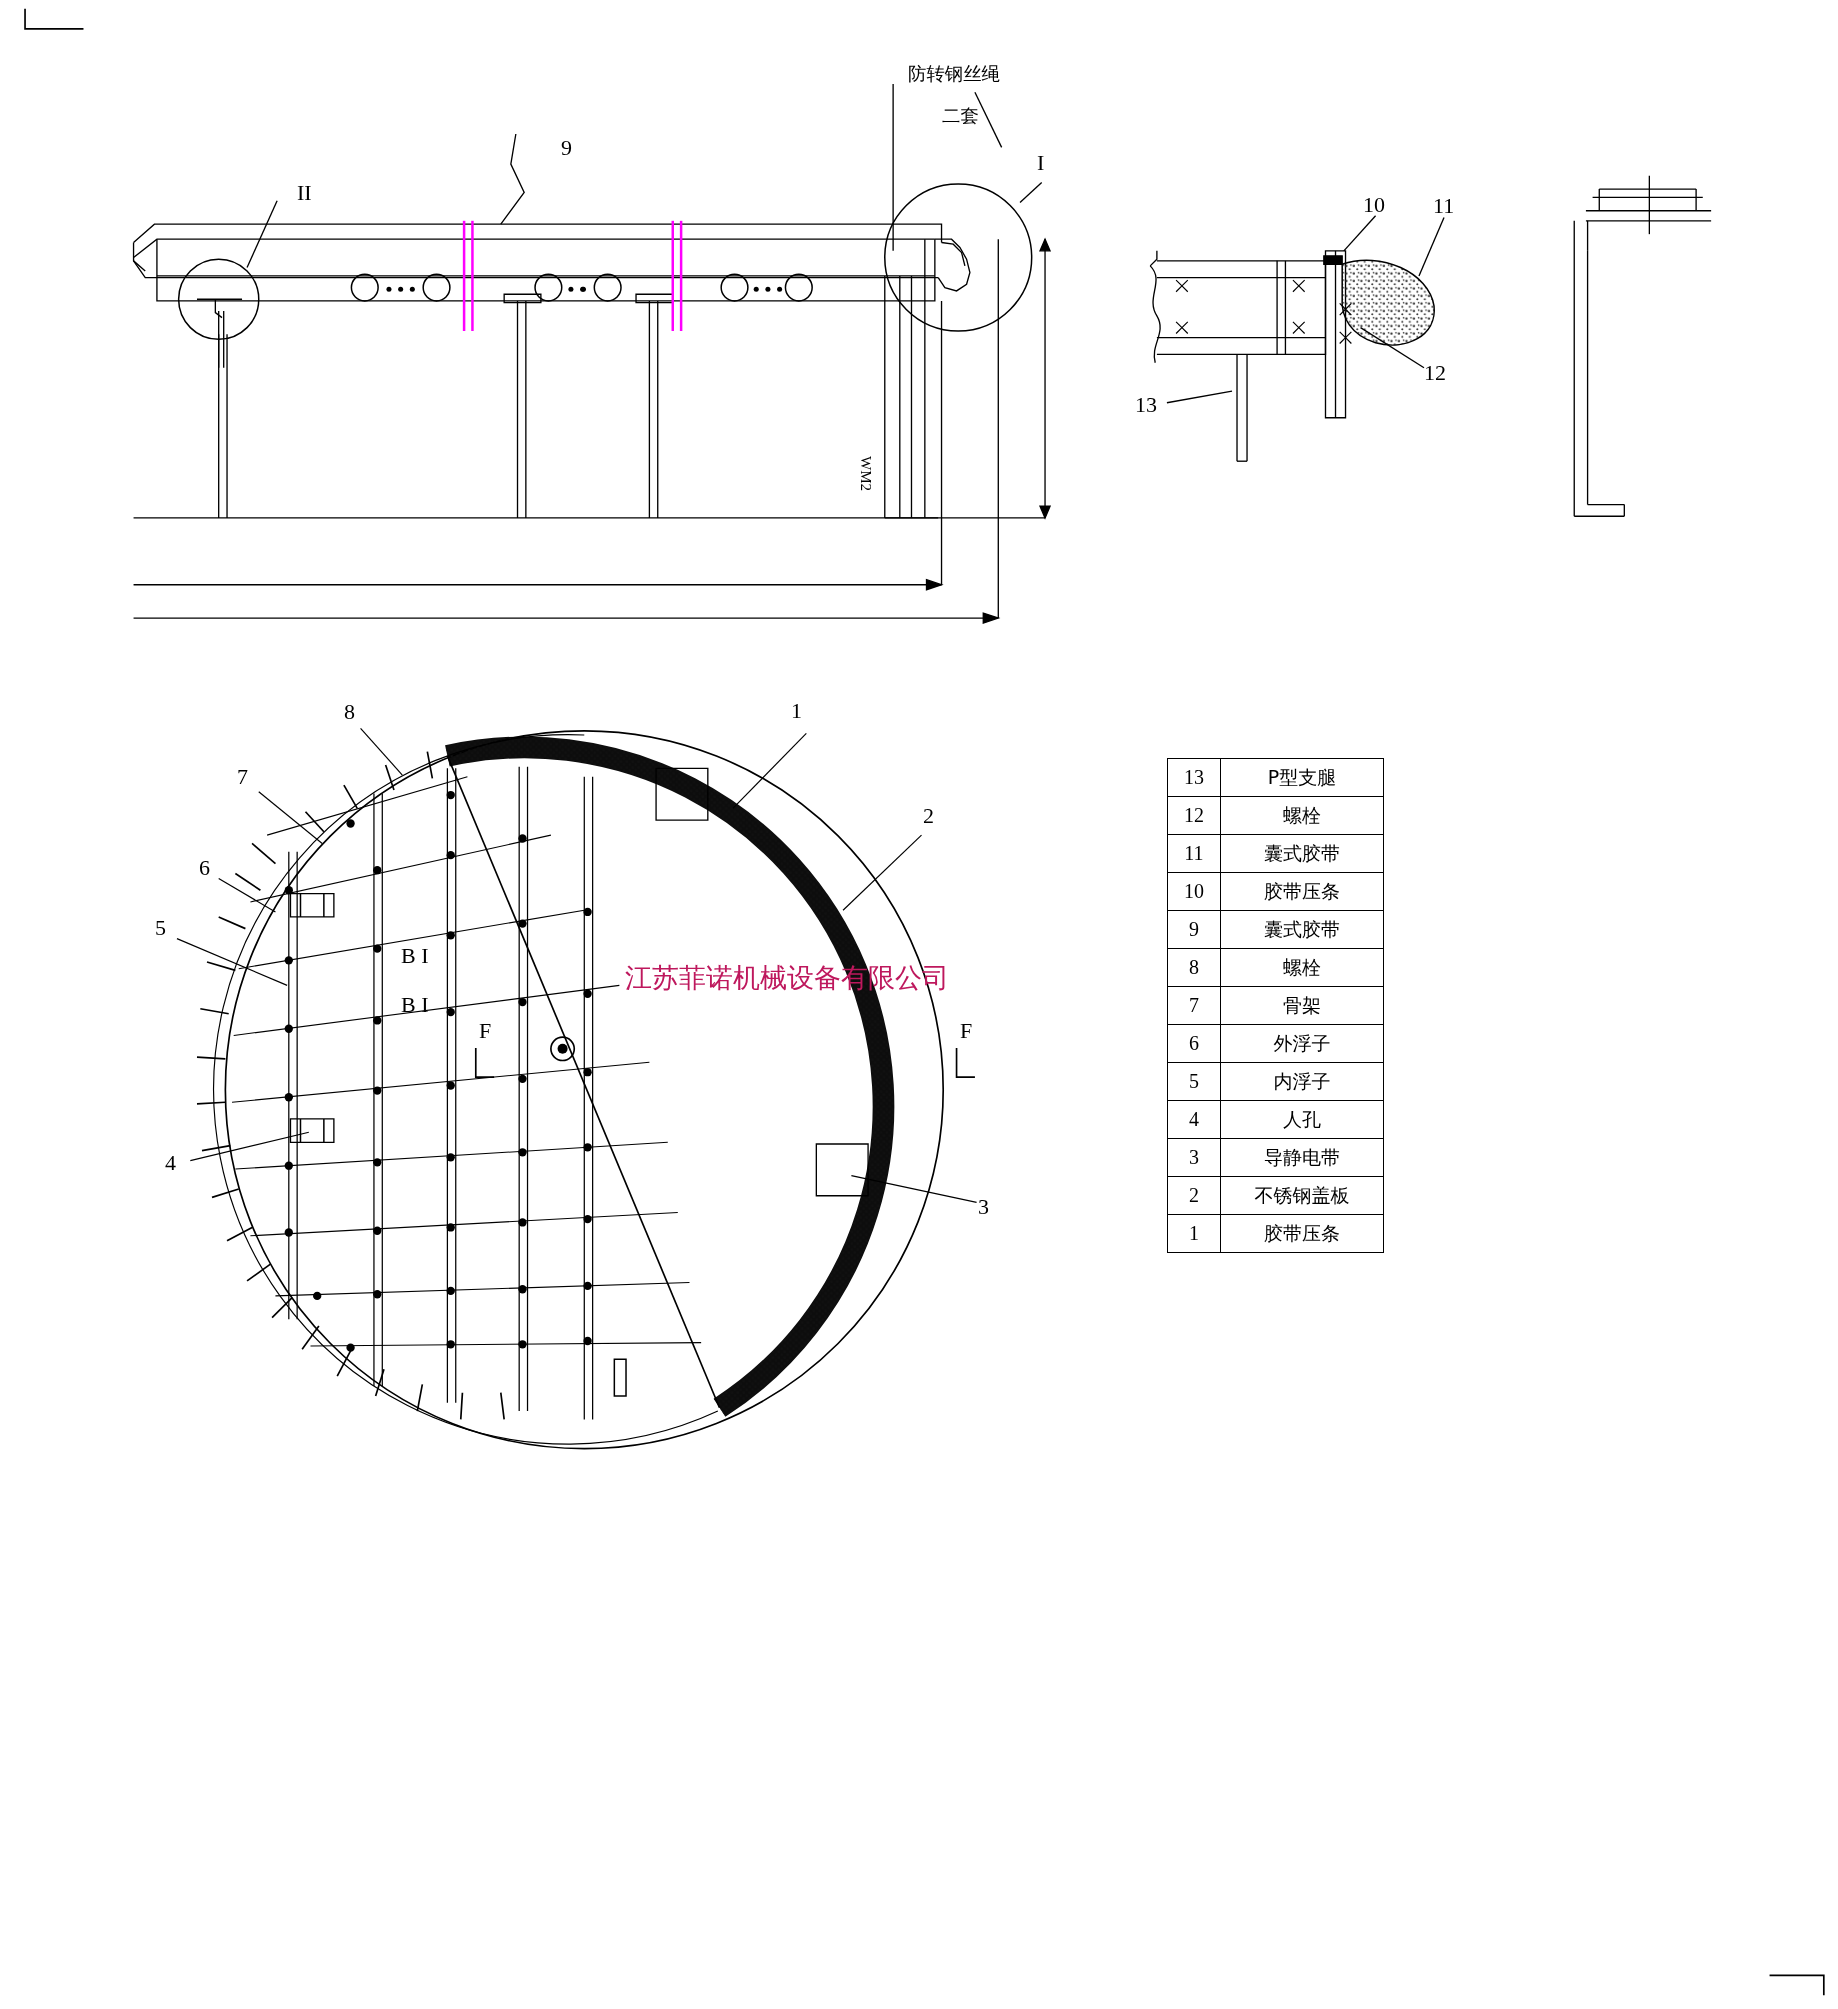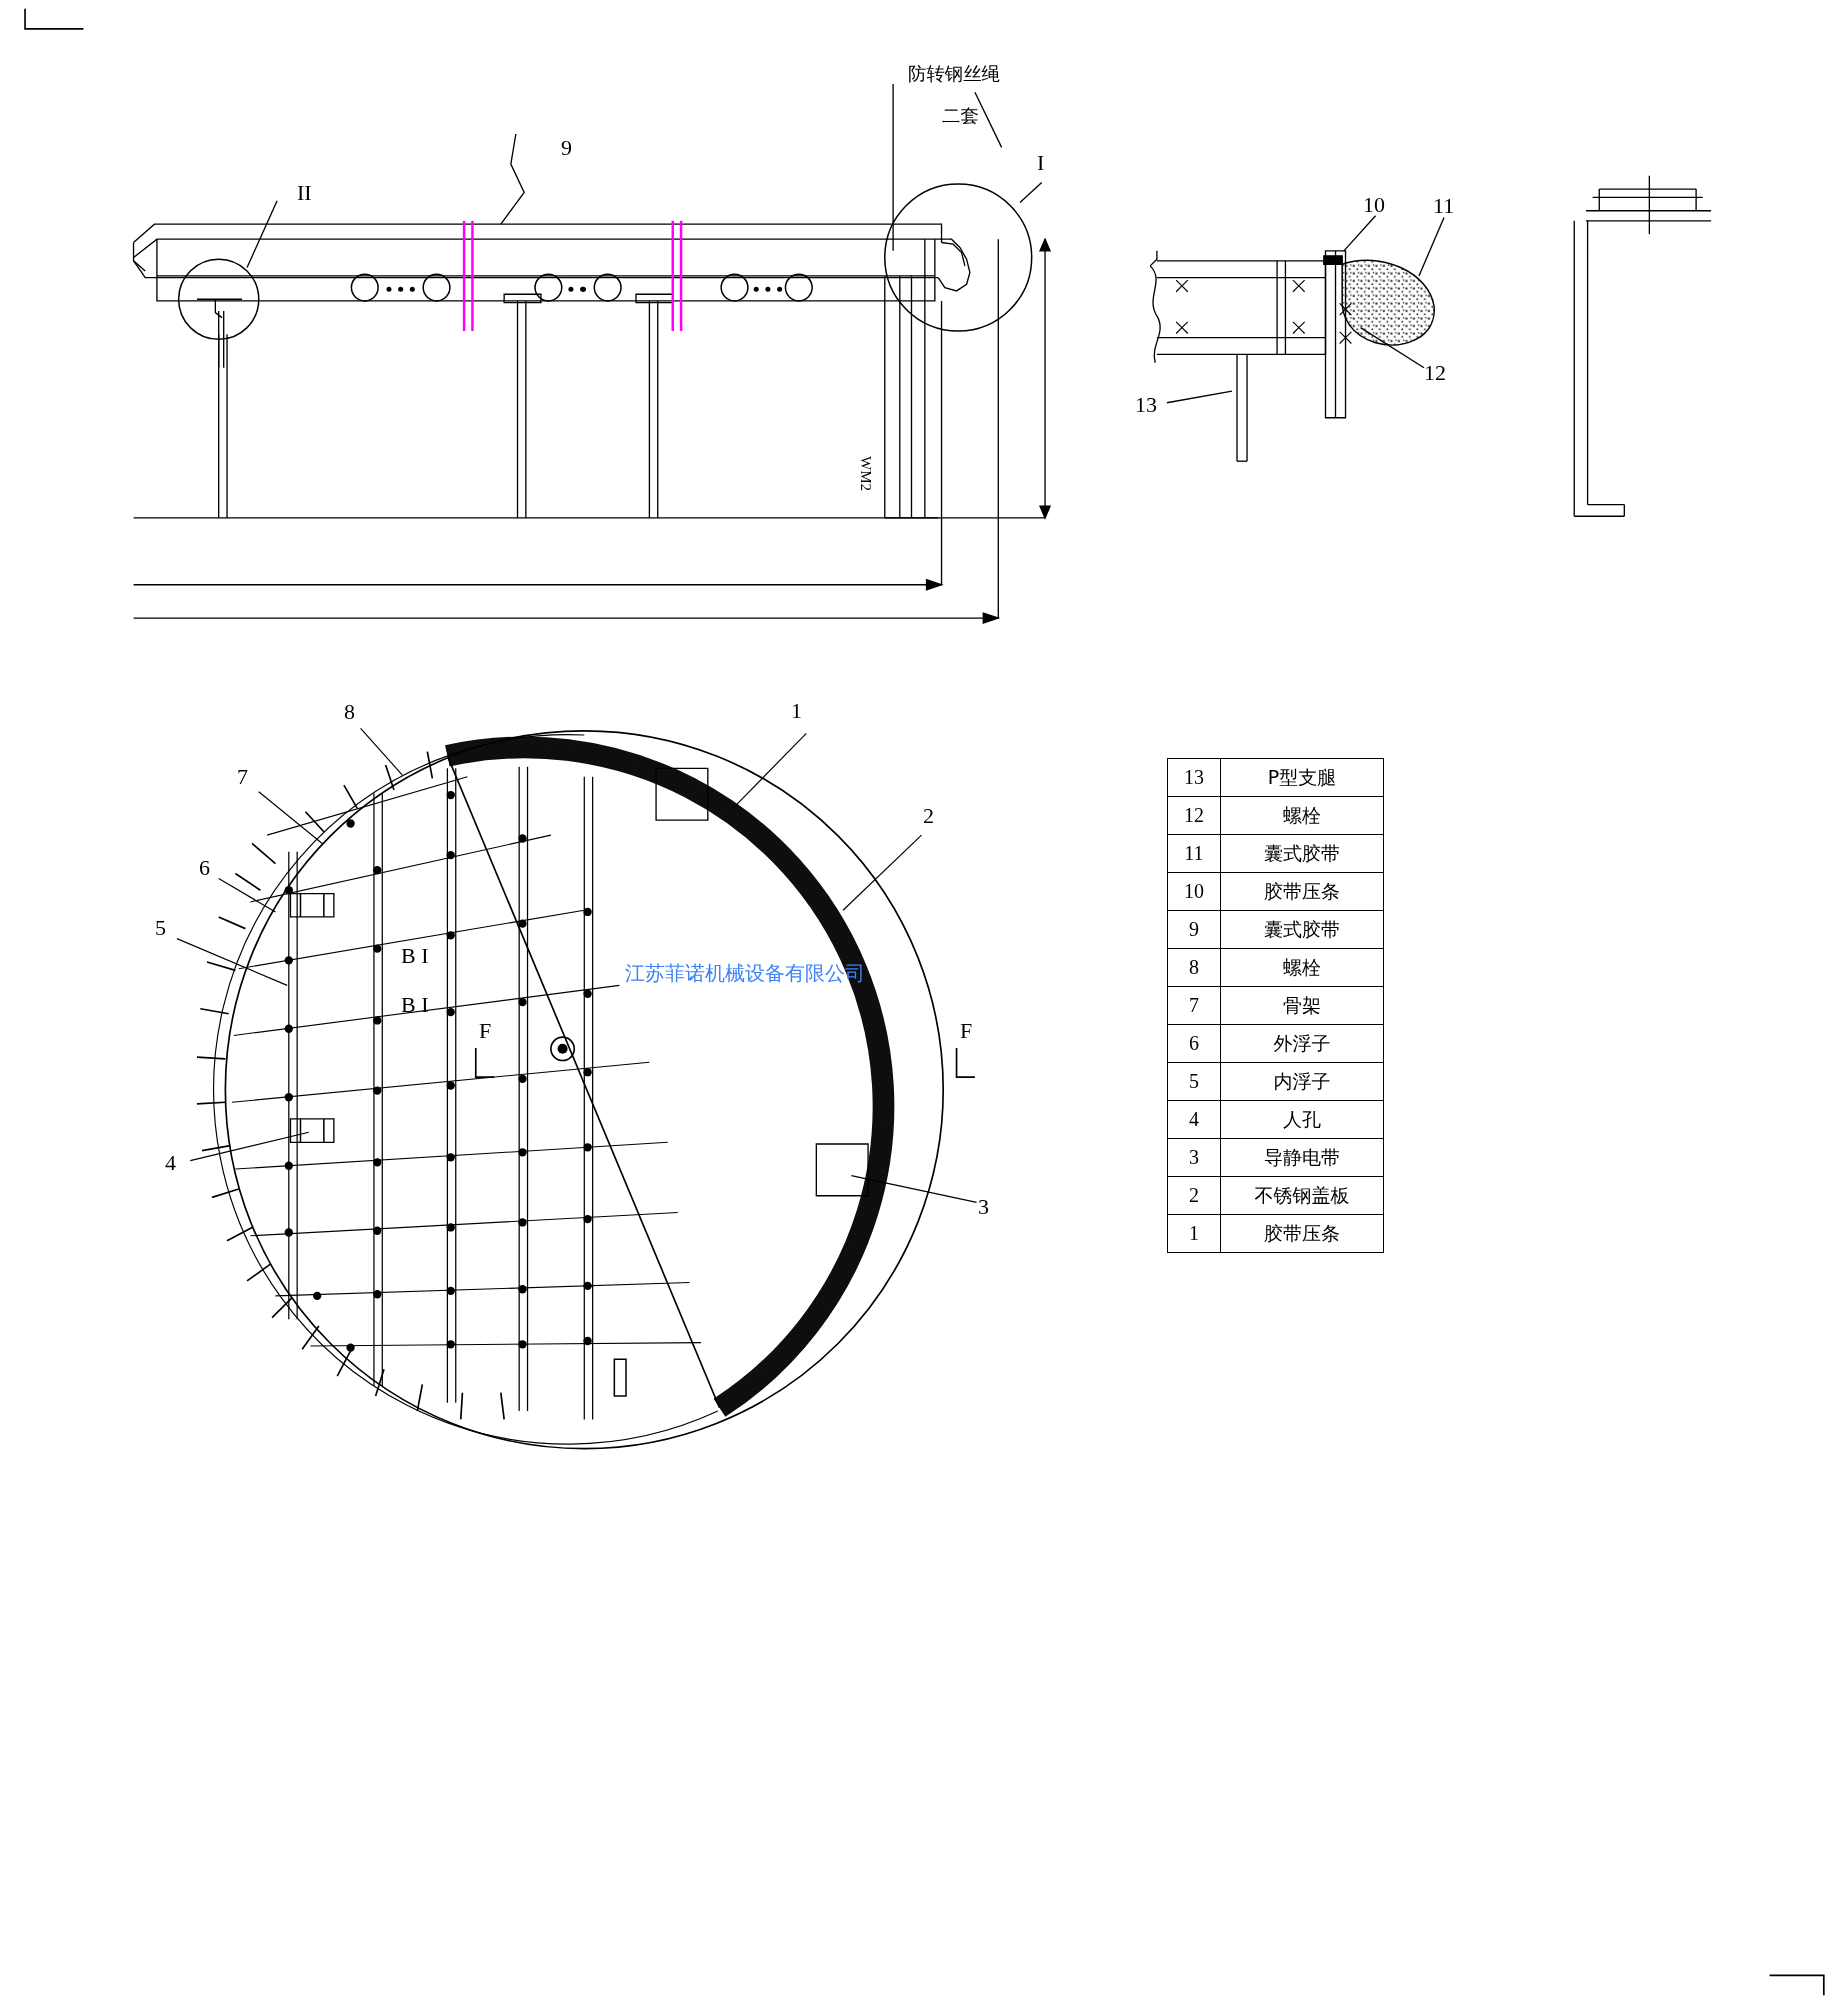--- a/index.html
+++ b/index.html
@@ -42,22 +42,22 @@
   }
   .cn {
     font-family: "DejaVu Sans", "Liberation Sans", sans-serif;
     font-size: 18.4px;
   }
   .watermark {
     position: absolute;
     left: 625px;
     top: 960px;
     font-family: "DejaVu Sans", "Liberation Sans", sans-serif;
-    font-size: 20px;
-    color: #3b82f6;
+    font-size: 27px;
+    color: #be185d;
     white-space: nowrap;
   }
   
   #parts-table {
     position: absolute;
     left: 1167px;
     top: 758px;
     width: 217px;
     border-collapse: collapse;
   }

